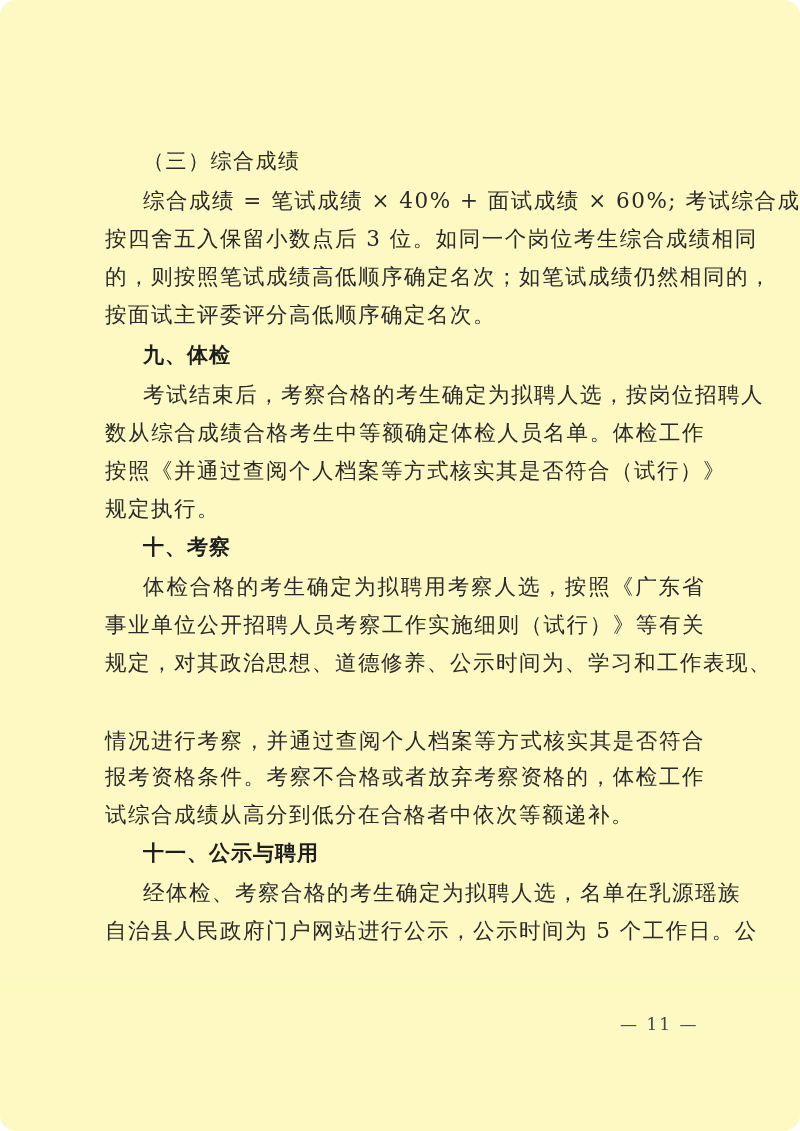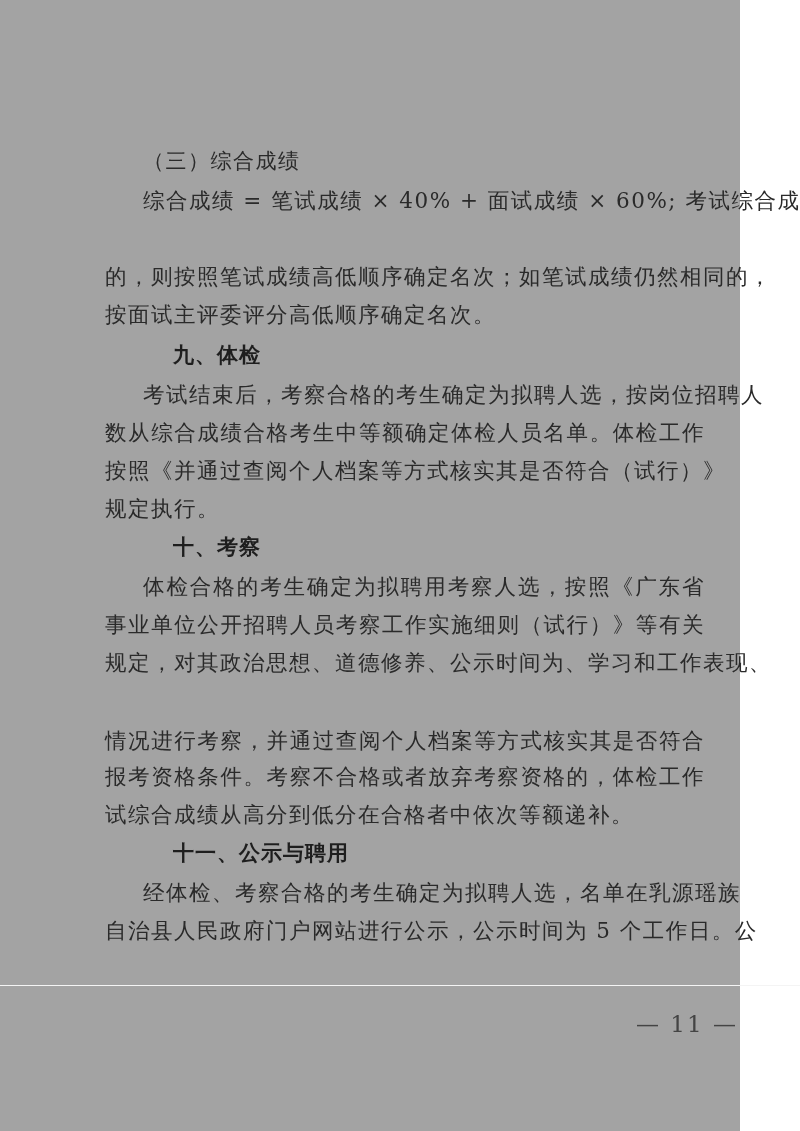--- a/index.html
+++ b/index.html
@@ -11,23 +11,24 @@
       width: 800px;
       height: 1131px;
       position: relative;
       overflow: hidden;
       font-family: "DejaVu Serif", "Liberation Serif", serif;
       color: #2a2a2a;
     }
     .page {
       position: absolute;
       left: 0; top: 0;
-      width: 740px;
+      width: 800px;
       height: 1131px;
-      background: #a3a3a3;
+      background: #fef9c3;
+      border-radius: 16px;
     }
     .line {
       position: absolute;
       left: 105px;
       width: 600px;
       font-size: 21.5px;
       line-height: 30px;
       white-space: nowrap;
       letter-spacing: 1.5px;
     }
@@ -42,35 +43,34 @@
     .heading {
       position: absolute;
       left: 143px;
       font-family: "DejaVu Sans", "Liberation Sans", sans-serif;
       font-size: 21px;
       line-height: 30px;
       font-weight: bold;
       color: #1e1e1e;
       letter-spacing: 1px;
       white-space: nowrap;
-      margin-left: 30px;
     }
     .subheading {
       position: absolute;
       left: 143px;
       font-size: 21px;
       line-height: 30px;
       letter-spacing: 1.5px;
       white-space: nowrap;
     }
     .page-number {
       position: absolute;
-      left: 636px;
+      left: 620px;
       top: 1012px;
-      font-size: 23px;
+      font-size: 17px;
       line-height: 24px;
       color: #444;
       letter-spacing: 2px;
       white-space: nowrap;
     }
     .footer-rule {
       position: absolute;
       left: 0;
       top: 985px;
       width: 800px;
@@ -78,20 +78,21 @@
       background: #f4f4f4;
     }
   </style>
 </head>
 <body>
 
 <div class="page">
 
   <div class="subheading" style="top:146px;">（三）综合成绩</div>
   <div class="line indent justify" style="top:186px;">综合成绩 = 笔试成绩 × 40% + 面试成绩 × 60%; 考试综合成绩</div>
+  <div class="line justify" style="top:224px;">按四舍五入保留小数点后 3 位。如同一个岗位考生综合成绩相同</div>
   <div class="line" style="top:300px;">按面试主评委评分高低顺序确定名次。</div>
   <div class="line justify" style="top:262px;">的，则按照笔试成绩高低顺序确定名次；如笔试成绩仍然相同的，</div>
 
   <div class="heading" style="top:340px;">九、体检</div>
   <div class="line indent justify" style="top:380px;">考试结束后，考察合格的考生确定为拟聘人选，按岗位招聘人</div>
   <div class="line justify" style="top:418px;">数从综合成绩合格考生中等额确定体检人员名单。体检工作</div>
   <div class="line justify" style="top:456px;">按照《并通过查阅个人档案等方式核实其是否符合（试行）》</div>
   <div class="line" style="top:494px;">规定执行。</div>
 
   <div class="heading" style="top:532px;">十、考察</div>

